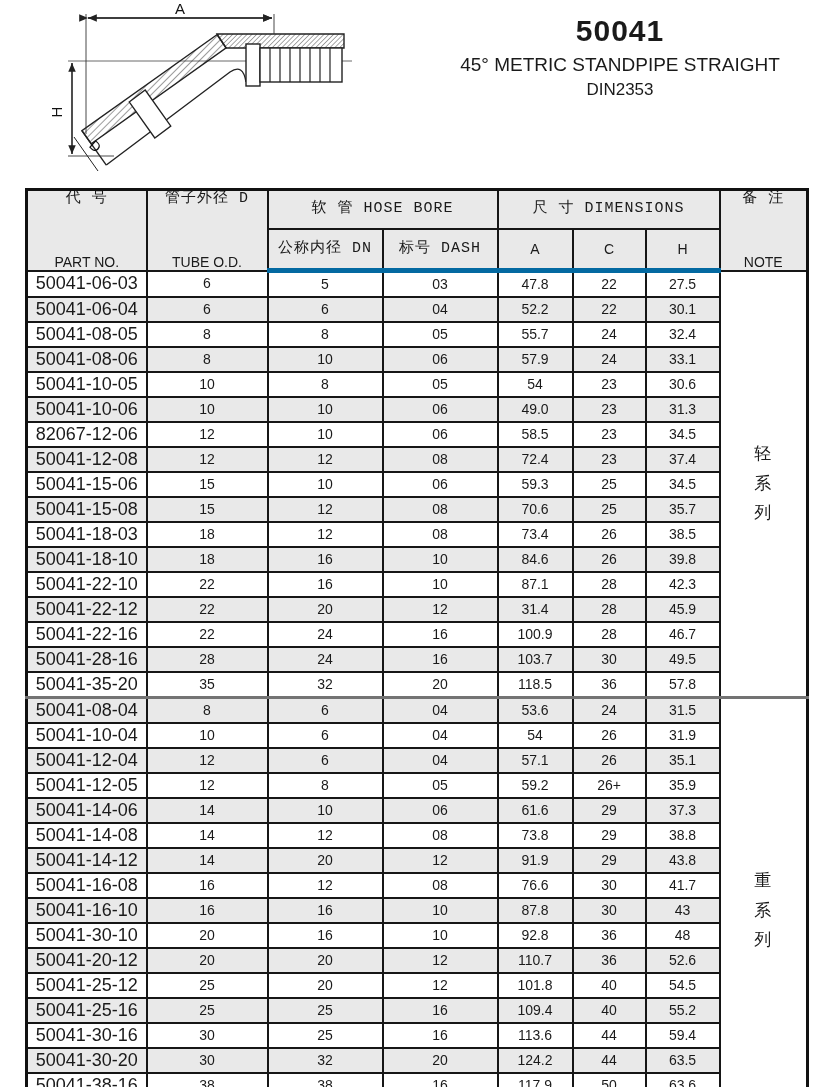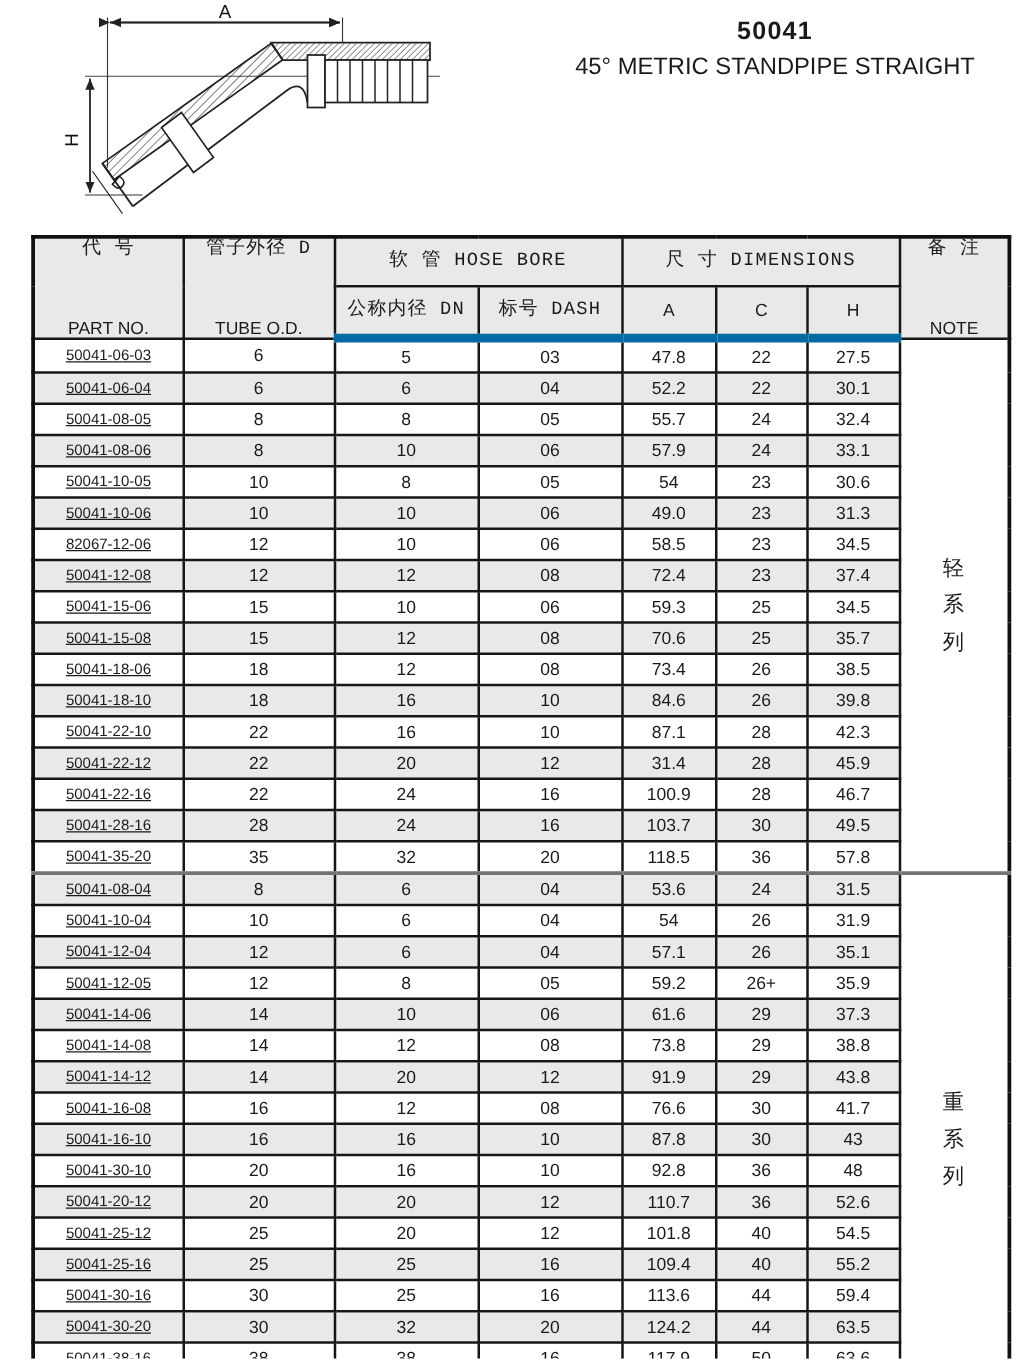--- a/index.html
+++ b/index.html
@@ -2,39 +2,39 @@
 <html><head>
 <meta charset="utf-8">
 <style>
   html,body { margin:0; padding:0; background:#ffffff; }
   .page {
     position:relative; width:828px; height:1087px; background:#ffffff;
     font-family:"Liberation Sans", sans-serif; color:#1a1a1a; overflow:hidden;
   }
   
   .titleblock { position:absolute; left:420px; top:8px; width:400px; text-align:center; }
-  .doc-number { font-size:20px; font-weight:bold; letter-spacing:1px; margin-top:6px; }
+  .doc-number { font-size:30px; font-weight:bold; letter-spacing:1px; margin-top:6px; }
   .title-cn   { font-size:19px; margin-top:32px; letter-spacing:2px; }
   .title-en   { font-size:19px; margin-top:6px; }
   .standard   { font-size:17px; margin-top:4px; }
   
   .drawing { position:absolute; left:22px; top:4px; width:336px; height:180px; }
   
   .tablewrap { position:absolute; left:25px; top:188px; }
   table.parts { border-collapse:collapse; table-layout:fixed; width:781px;
                 border:3px solid #111; }
   table.parts th, table.parts td {
     border:2px solid #161616; text-align:center; vertical-align:middle;
     padding:0; height:23px; line-height:1.1; overflow:hidden;
   }
   table.parts thead th { background:#e9e9e9; font-weight:normal; height:24px; }
-  table.parts thead tr:last-child th { border-bottom:7px solid #0369a1; }
+  table.parts thead tr:last-child th { border-bottom:5px solid #0369a1; }
   .h-cn { font-size:15px; letter-spacing:1px;font-family:Liberation Mono, monospace; }
   .h-en { font-size:14px;margin-top:47px; }
-  td.partno { font-size:12px;text-decoration:underline; }
+  td.partno { font-size:18px; }
   td.val    { font-size:14px; }
   tr.shade td { background:#e9e9e9; }
   tr.section-start td { border-top:3px solid #737373; }
   td.note-cell { background:#ffffff !important; font-size:17px; }
   td.note-cell div { margin:11px 0; letter-spacing:1px; }
 </style>
 </head>
 <body>
 
 <div class="page">
@@ -89,20 +89,21 @@
     <line x1="50" y1="150" x2="50" y2="59" stroke="#222" stroke-width="1.1" marker-end="url(#arr)"></line>
     <text x="40" y="108" font-size="15" text-anchor="middle" fill="#111" transform="rotate(-90 40 108)">H</text>
 
     <line x1="52" y1="133" x2="76" y2="167" stroke="#222" stroke-width="1"></line>
     <text x="70" y="146" font-size="14" text-anchor="middle" fill="#111" transform="rotate(42 70 146)">D</text>
   </svg>
 
   <div class="titleblock">
     <div class="doc-number">50041</div>
     <div class="title-en">45° METRIC STANDPIPE STRAIGHT</div>
+    <div class="standard">DIN2353</div>
   </div>
 
   <div class="tablewrap">
     <table class="parts" id="parts-table">
       <colgroup>
         <col style="width:120px">
           <col style="width:121px">
           <col style="width:115px">
           <col style="width:115px">
         <col style="width:75px">
@@ -225,21 +226,21 @@
           <tr class="shade">
             <td class="partno">50041-15-08</td>
             <td class="val">15</td>
             <td class="val">12</td>
             <td class="val">08</td>
             <td class="val">70.6</td>
             <td class="val">25</td>
             <td class="val">35.7</td>
           </tr>
           <tr>
-            <td class="partno">50041-18-06</td>
+            <td class="partno">50041-18-03</td>
             <td class="val">18</td>
             <td class="val">12</td>
             <td class="val">08</td>
             <td class="val">73.4</td>
             <td class="val">26</td>
             <td class="val">38.5</td>
           </tr>
           <tr class="shade">
             <td class="partno">50041-18-10</td>
             <td class="val">18</td>

